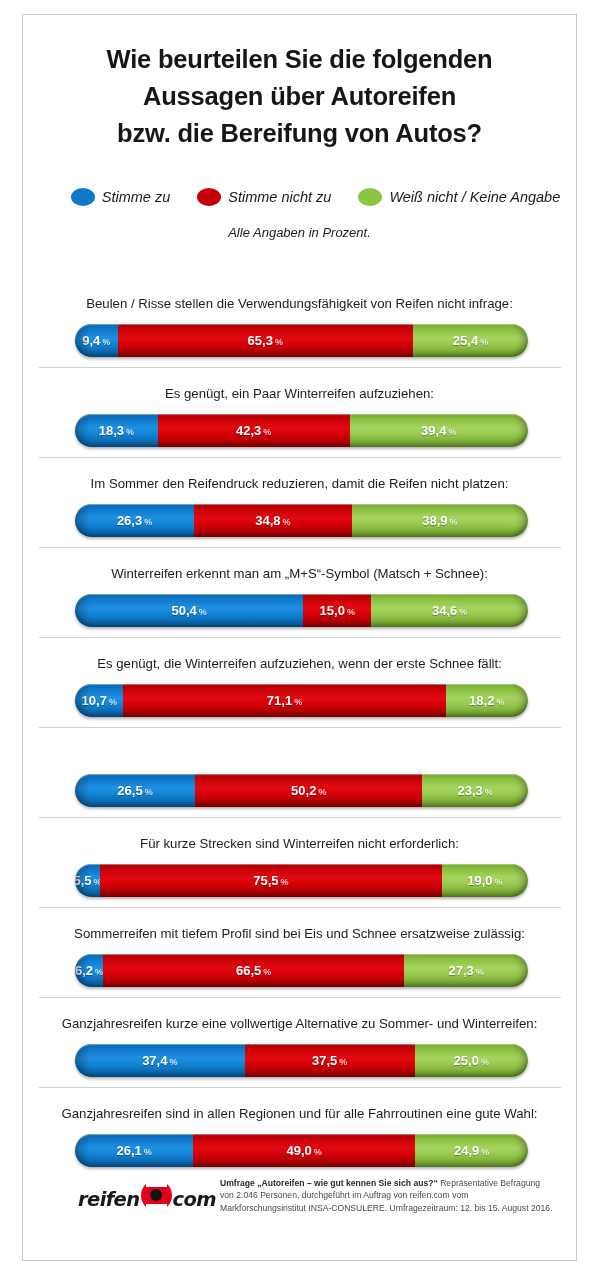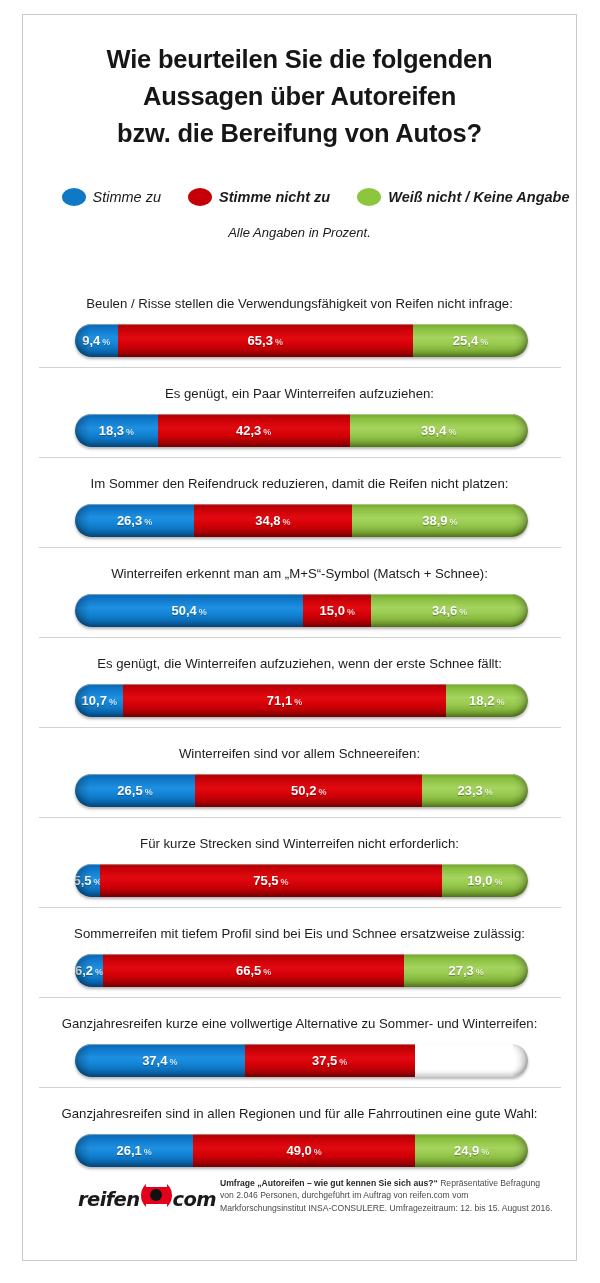--- a/index.html
+++ b/index.html
@@ -23,21 +23,21 @@
     line-height:37px;letter-spacing:-0.2px;color:#161616;
   }
   .title .tl{display:block;}
 
   
   .legend{
     position:absolute;left:16px;top:173px;width:100%;
     display:flex;justify-content:center;align-items:center;
   }
   .legend-item{display:flex;align-items:center;}
-  .legend-item + .legend-item{margin-left:27px;font-weight:bold;}
+  .legend-item + .legend-item{margin-left:27px;}
   .dot{
     width:24px;height:18px;border-radius:50%;
     display:inline-block;margin-right:7px;flex:none;
   }
   .legend-label{
     font-style:italic;font-size:14.5px;color:#1b1b1b;white-space:nowrap;
   }
   .subnote{
     position:absolute;left:0;top:210px;width:100%;text-align:center;
     font-style:italic;font-size:13px;color:#1b1b1b;
@@ -259,21 +259,20 @@
           </div>
           <div class="seg green" style="width: 18.2%;">
             <span class="val"><span>18,2</span><span class="pc">%</span></span>
           </div>
           <span class="cap left"></span>
           <span class="cap right"></span>
         </div>
       </div>
       <div class="row">
         <div class="sep"></div>
-        <div class="stmt">Winterreifen sind vor allem Schneereifen:</div>
         <div class="bar">
           <div class="seg blue" style="width: 26.5%;">
             <span class="val"><span>26,5</span><span class="pc">%</span></span>
           </div>
           <div class="seg red" style="width: 50.2%;">
             <span class="val"><span>50,2</span><span class="pc">%</span></span>
           </div>
           <div class="seg green" style="width: 23.3%;">
             <span class="val"><span>23,3</span><span class="pc">%</span></span>
           </div>
@@ -317,20 +316,23 @@
       </div>
       <div class="row">
         <div class="sep"></div>
         <div class="stmt">Ganzjahresreifen kurze eine vollwertige Alternative zu Sommer- und Winterreifen:</div>
         <div class="bar">
           <div class="seg blue" style="width: 37.4374%;">
             <span class="val"><span>37,4</span><span class="pc">%</span></span>
           </div>
           <div class="seg red" style="width: 37.5375%;">
             <span class="val"><span>37,5</span><span class="pc">%</span></span>
+          </div>
+          <div class="seg green" style="width: 25.025%;">
+            <span class="val"><span>25,0</span><span class="pc">%</span></span>
           </div>
           <span class="cap left"></span>
           <span class="cap right"></span>
         </div>
       </div>
       <div class="row">
         <div class="sep"></div>
         <div class="stmt">Ganzjahresreifen sind in allen Regionen und für alle Fahrroutinen eine gute Wahl:</div>
         <div class="bar">
           <div class="seg blue" style="width: 26.1%;">

